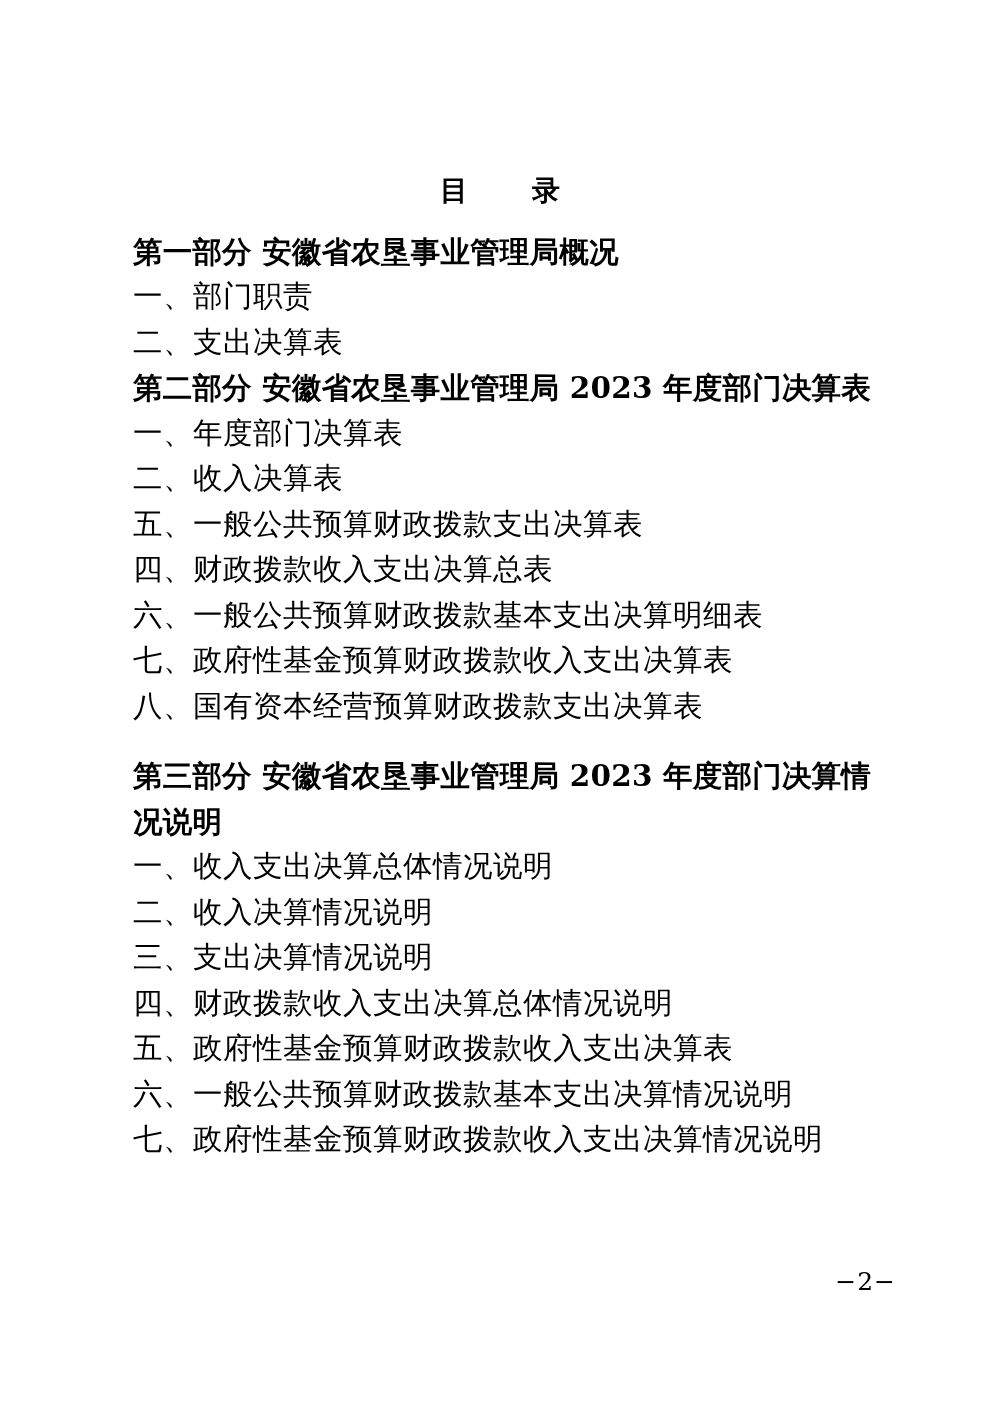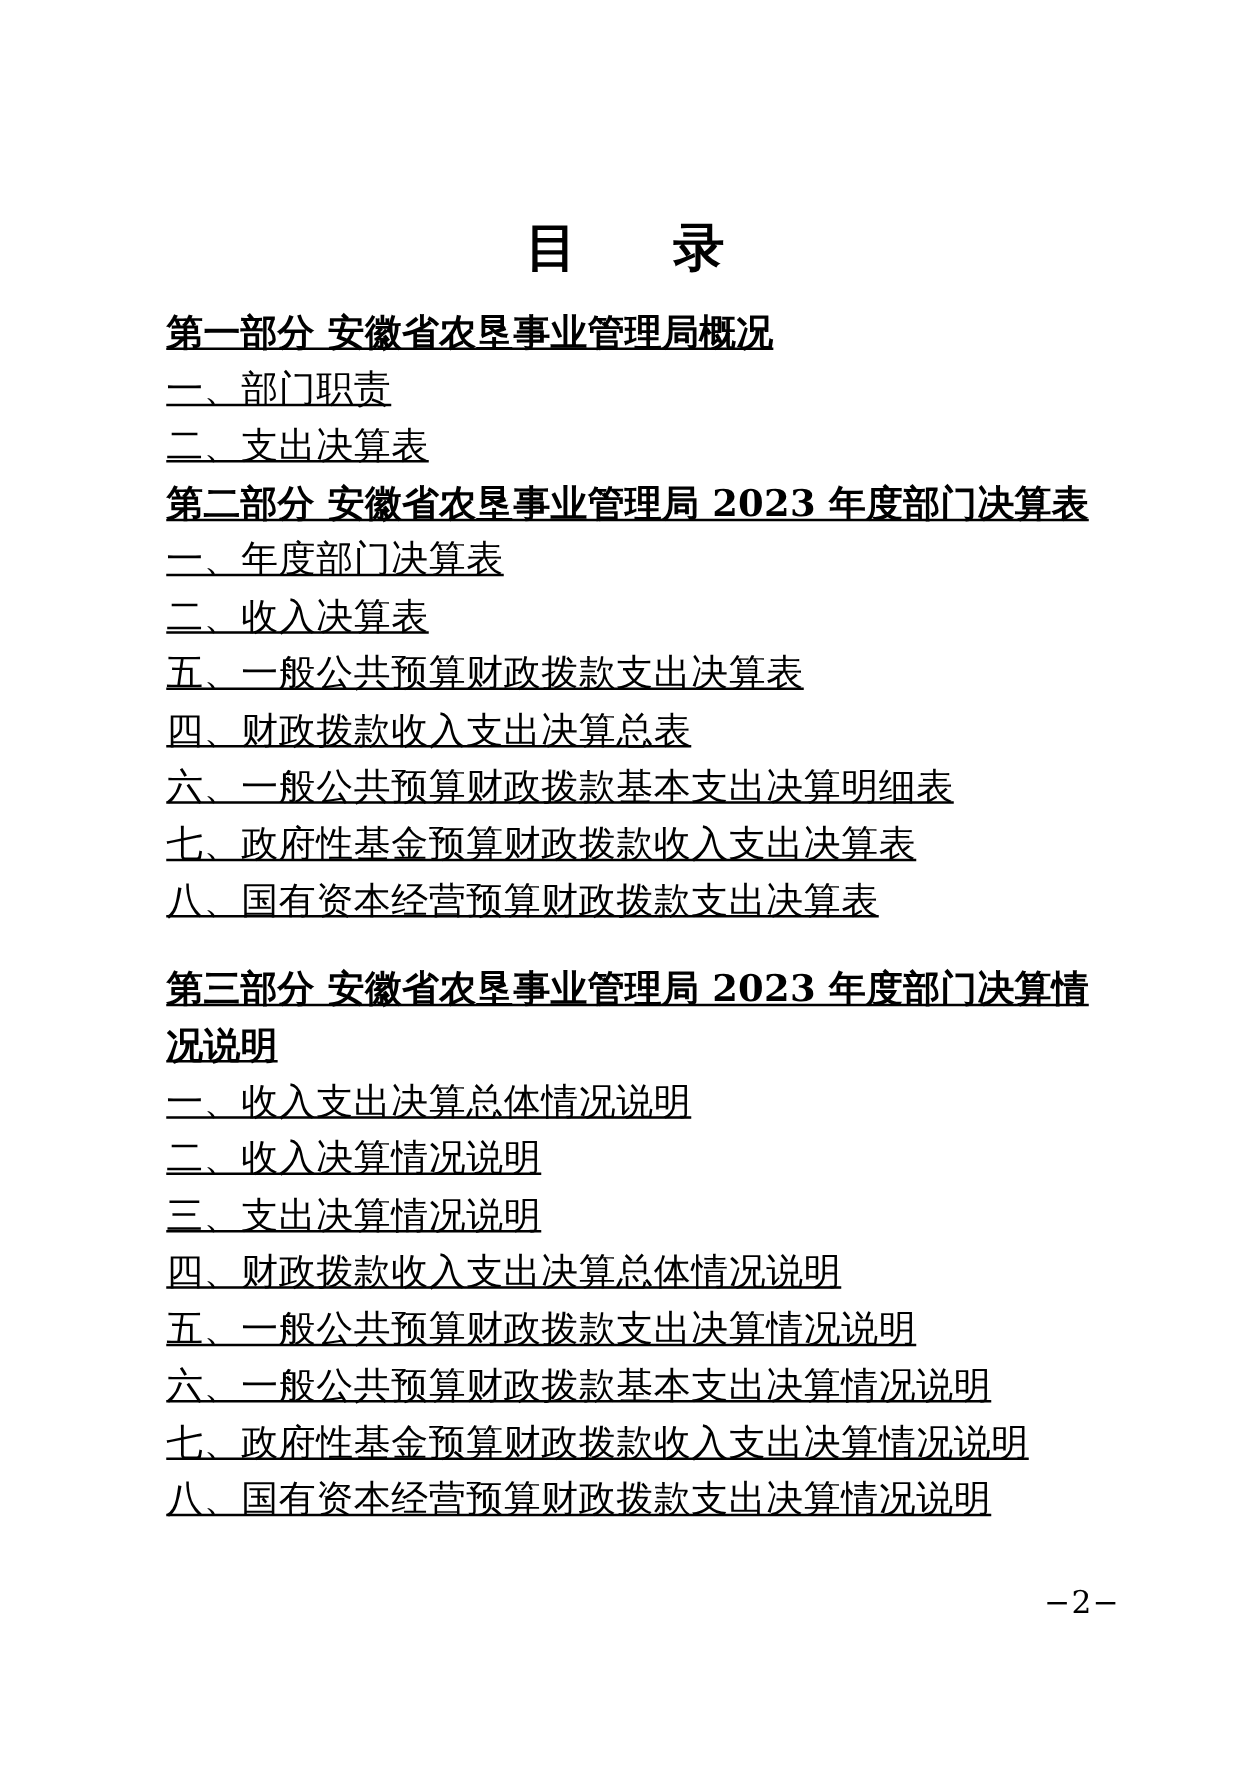--- a/index.html
+++ b/index.html
@@ -17,37 +17,36 @@
   }
   .page {
     position: relative;
     width: 1000px;
     height: 1414px;
     box-sizing: border-box;
     padding: 0;
   }
   .doc-title {
     text-align: center;
-    font-size: 41px;
+    font-size: 28px;
     font-weight: bold;
     letter-spacing: 18px;
     margin: 0;
     padding-top: 176px;
     padding-left: 18px;
     line-height: 1.1;
     font-family: "DejaVu Serif", "Liberation Serif", serif;
   }
   .toc {
     margin: 0;
     padding: 0;
     list-style: none;
     margin-top: 22px;
     padding-left: 133px;
     padding-right: 110px;
-    text-decoration: underline;
   }
   .toc-entry {
     font-size: 29.5px;
     line-height: 45.5px;
     white-space: normal;
     letter-spacing: 0.5px;
     font-family: "DejaVu Serif", "Liberation Serif", serif;
   }
   .toc-entry.part {
     font-weight: bold;
@@ -83,21 +82,20 @@
     <li class="toc-entry">五、一般公共预算财政拨款支出决算表</li>
     <li class="toc-entry">四、财政拨款收入支出决算总表</li>
     <li class="toc-entry">六、一般公共预算财政拨款基本支出决算明细表</li>
     <li class="toc-entry">七、政府性基金预算财政拨款收入支出决算表</li>
     <li class="toc-entry">八、国有资本经营预算财政拨款支出决算表</li>
     <li class="toc-entry part wrap">第三部分 安徽省农垦事业管理局 2023 年度部门决算情况说明</li>
     <li class="toc-entry">一、收入支出决算总体情况说明</li>
     <li class="toc-entry">二、收入决算情况说明</li>
     <li class="toc-entry">三、支出决算情况说明</li>
     <li class="toc-entry">四、财政拨款收入支出决算总体情况说明</li>
-    <li class="toc-entry">五、一般公共预算财政拨款支出决算情况说明</li>
+    <li class="toc-entry">五、政府性基金预算财政拨款收入支出决算表</li>
     <li class="toc-entry">六、一般公共预算财政拨款基本支出决算情况说明</li>
     <li class="toc-entry">七、政府性基金预算财政拨款收入支出决算情况说明</li>
-    <li class="toc-entry">八、国有资本经营预算财政拨款支出决算情况说明</li>
   </ul>
 
   <div class="page-number">−2−</div>
 
 </div>
 
 </body></html>

